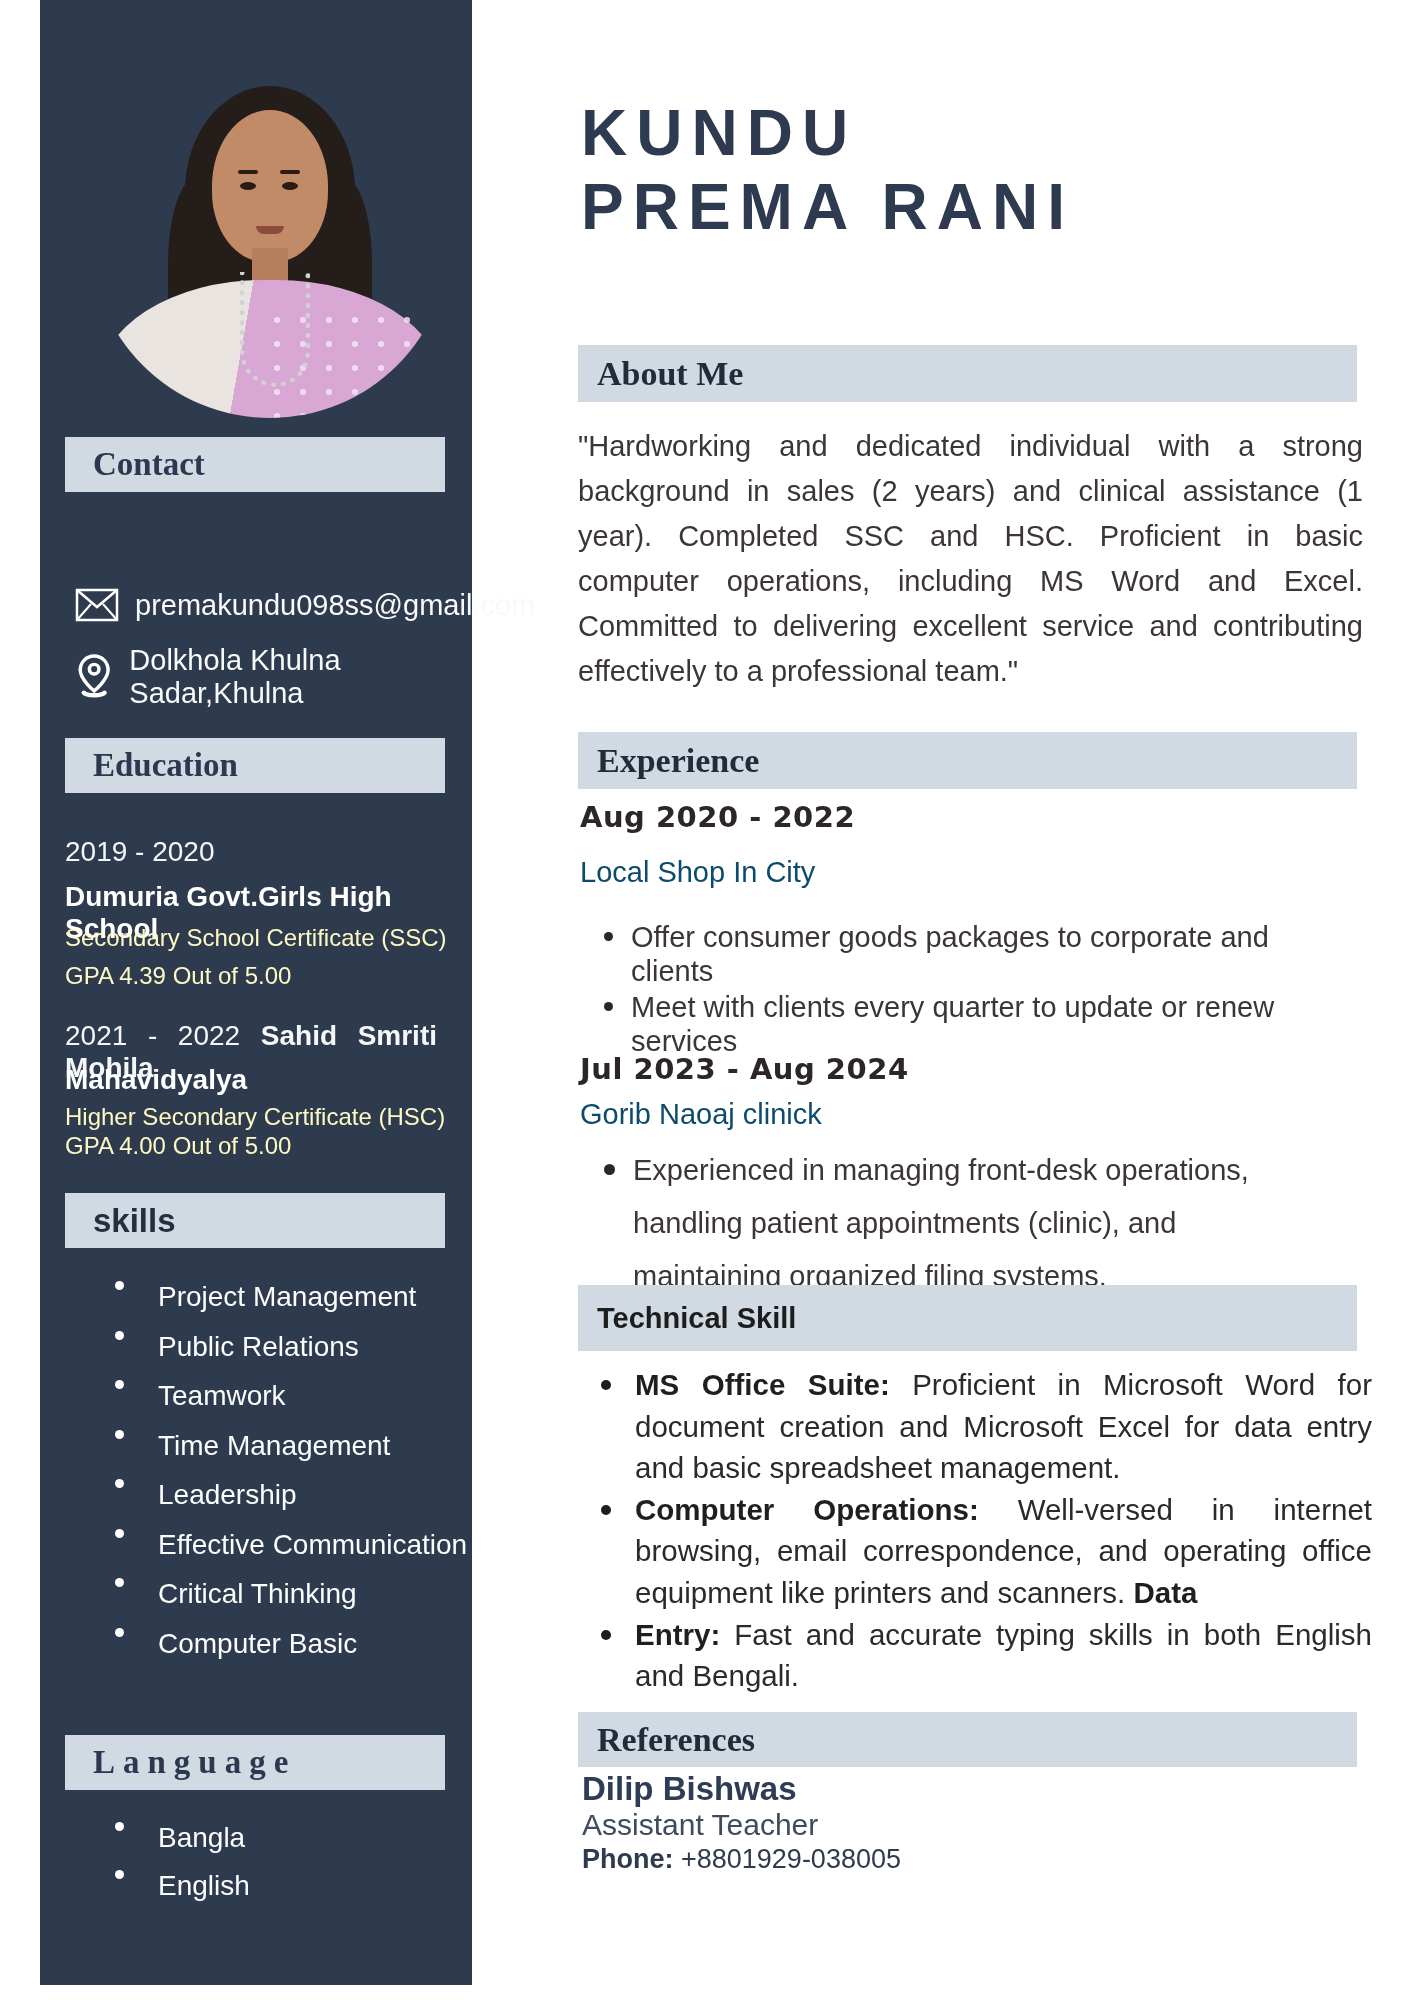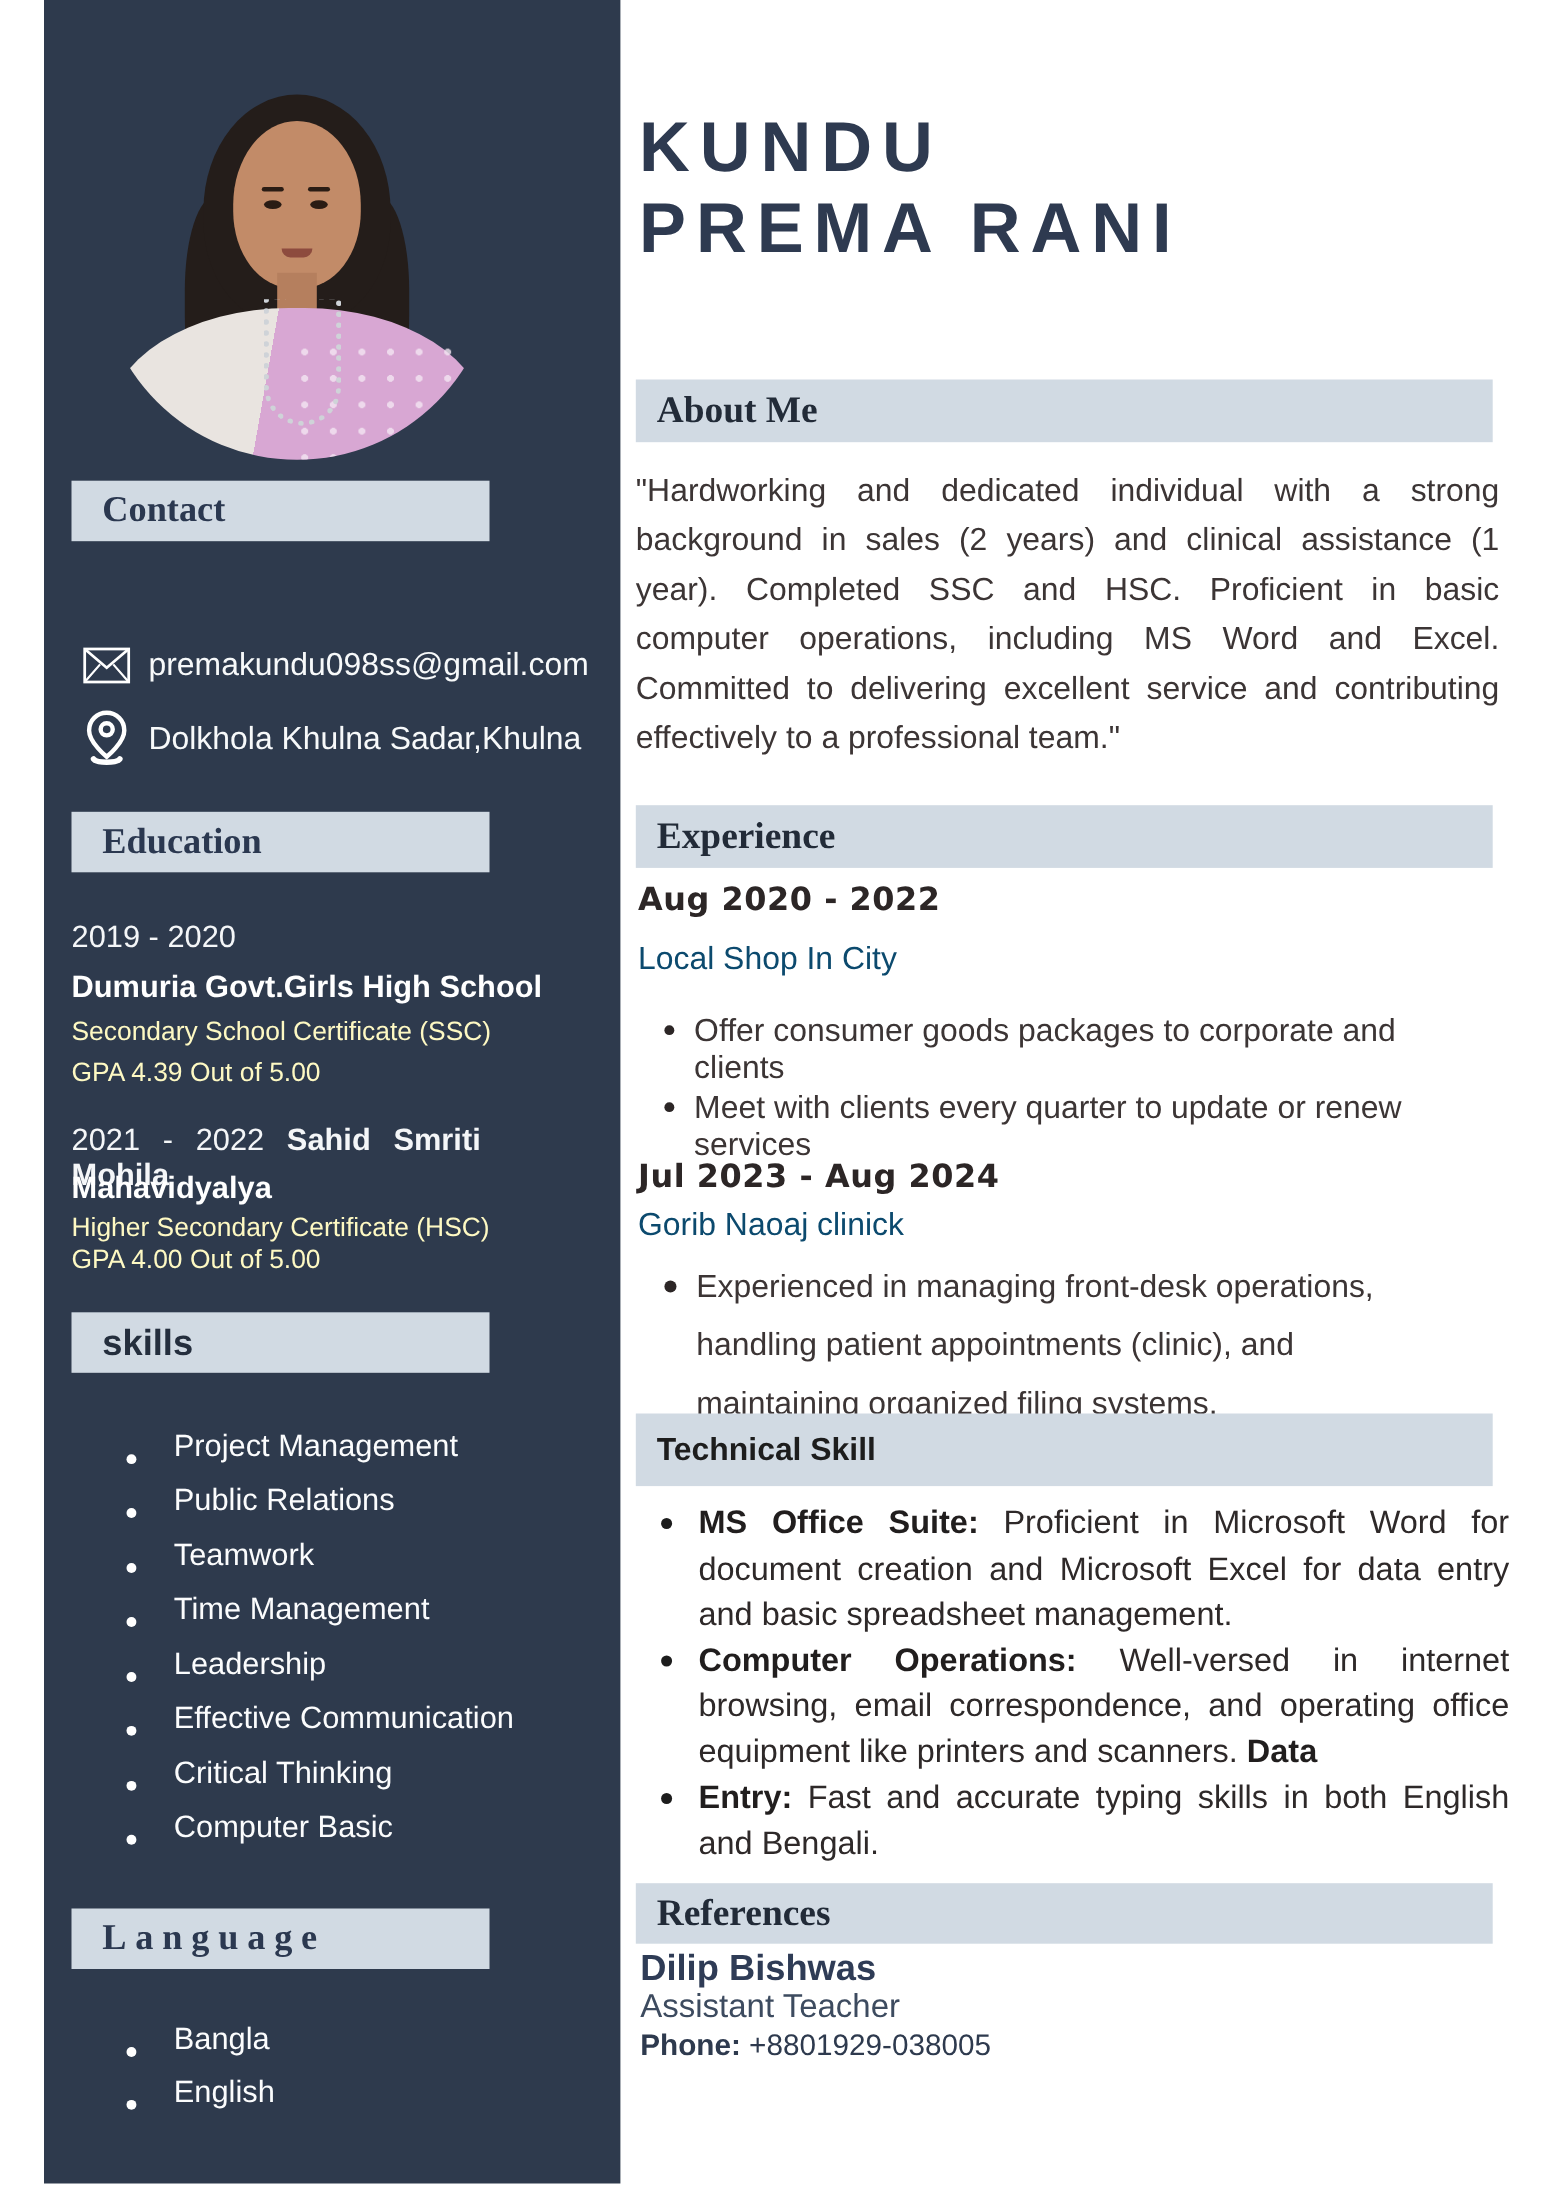--- a/index.html
+++ b/index.html
@@ -1,21 +1,21 @@
 <!DOCTYPE html>
 <html><head>
 <meta charset="utf-8">
 <style>
   html,body{margin:0;padding:0;}
   body{
     width:1414px;height:2000px;position:relative;background:#ffffff;
     font-family:"Liberation Sans", sans-serif;color:#3c3535;overflow:hidden;
   }
   
-  .sidebar{position:absolute;left:40px;top:0;width:524px;height:1985px;background:#2e3a4d;}
+  .sidebar{position:absolute;left:40px;top:0;width:432px;height:1985px;background:#2e3a4d;}
   .avatar-circle{
     position:absolute;left:50px;top:58px;width:360px;height:360px;border-radius:50%;
     overflow:hidden;
   }
   .hair{position:absolute;left:95px;top:28px;width:170px;height:210px;background:#241d1a;border-radius:50% 50% 45% 45%;}
   .hair-left{position:absolute;left:78px;top:120px;width:70px;height:215px;background:#241d1a;border-radius:40% 60% 40% 50%;}
   .hair-right{position:absolute;left:212px;top:120px;width:70px;height:215px;background:#241d1a;border-radius:60% 40% 50% 40%;}
   .face{position:absolute;left:122px;top:52px;width:116px;height:152px;background:#c28b68;border-radius:50% 50% 46% 46%;}
   .eye{position:absolute;top:72px;width:16px;height:8px;background:#2a1c14;border-radius:50%;}
   .eye.l{left:28px;} .eye.r{left:70px;}
@@ -40,21 +40,21 @@
   .contact-row{position:absolute;left:35px;display:flex;align-items:center;color:#f7f9fa;}
   .contact-row .txt{color:#f7f9fa;}
   .phone-sq{width:47px;height:47px;background:#ffffff;}
   .mail-svg,.pin-svg{display:block;}
   .edu-period{position:absolute;left:25px;font-size:28px;color:#f4f6f8;}
   .edu-school{position:absolute;left:25px;font-size:28px;font-weight:bold;color:#ffffff;}
   .edu-line{position:absolute;left:25px;font-size:24px;color:#fef9c3;white-space:nowrap;}
   .edu2-l1{position:absolute;left:25px;width:372px;font-size:28px;color:#f4f6f8;text-align:justify;}
   .edu2-l1::after{content:"";display:inline-block;width:100%;}
   .dot-list{position:absolute;left:75px;margin:0;padding:0;list-style:none;}
-  .dot-list li{display:flex;align-items:flex-end;height:49.5px;font-size:28px;color:#fbfcfd;}
+  .dot-list li{display:flex;align-items:flex-start;height:49.5px;font-size:28px;color:#fbfcfd;}
   .dot-list .dot{width:9px;height:9px;border-radius:50%;background:#ffffff;margin-right:34px;flex:0 0 auto;}
   .lang-list li{height:48px;}
   
   .main-name{position:absolute;left:581px;top:96px;line-height:74px;
     font-size:64px;font-weight:bold;letter-spacing:9px;color:#2e3a50;}
   .main-bar{
     position:absolute;left:578px;width:779px;height:57px;background:#d1dae3;
     display:flex;align-items:center;padding-left:19px;box-sizing:border-box;
     font-family:"Liberation Serif", serif;font-weight:bold;font-size:34px;color:#222b38;
   }

